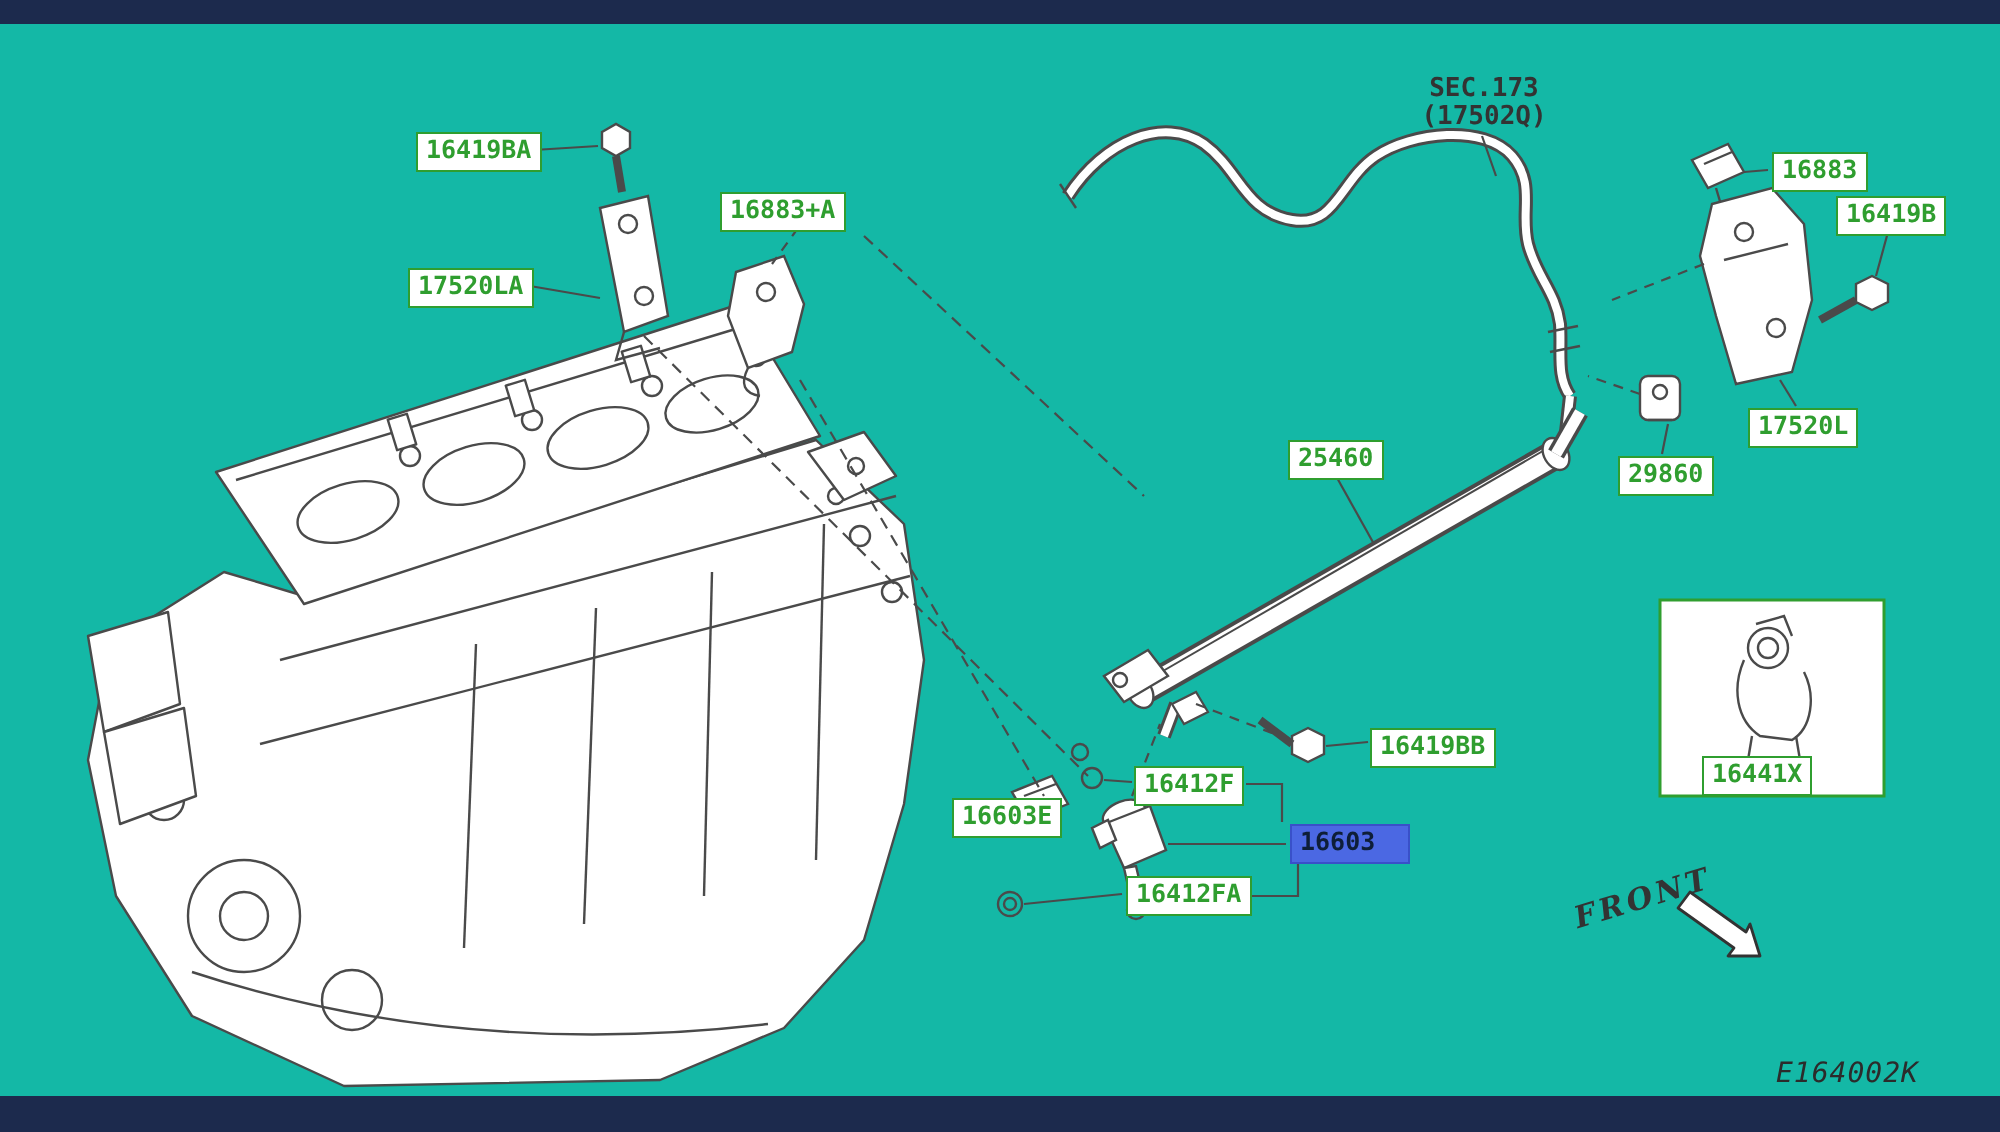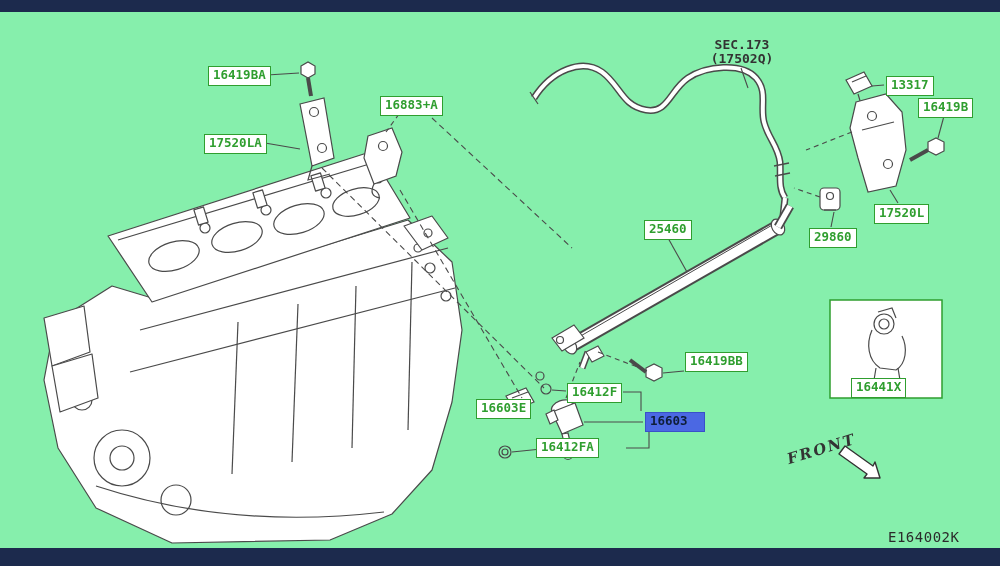--- a/index.html
+++ b/index.html
@@ -1,20 +1,20 @@
 <!DOCTYPE html>
 <html style="--bar_navy: #1c2a4d; --label_green: #2f9e2f; --highlight_blue: #4b68e3; --highlight_border: #3950c9; --line_gray: #4a4a4a; --text_dark: #333333;"><head>
 <meta charset="utf-8">
 <style>
   * { box-sizing: border-box; }
   html, body { margin: 0; padding: 0; }
   body { font-family: "Liberation Sans", sans-serif; background: #ffffff; }
   .canvas {
     position: relative; width: 1000px; height: 566px;
-    background: #86efac; overflow: hidden;
+    background: #14b8a6; overflow: hidden;
   }
   .bar { position: absolute; left: 0; right: 0; background: var(--bar_navy, #1c2a4d); }
   .bar.top { top: 0; height: 12px; }
   .bar.bottom { bottom: 0; height: 18px; }
   svg.art { position: absolute; left: 0; top: 0; z-index: 1; }
   .part-label {
     position: absolute; z-index: 3;
     background: #ffffff;
     border: 1.5px solid var(--label_green, #2f9e2f);
     color: var(--label_green, #2f9e2f);
@@ -35,21 +35,21 @@
   }
   .front-label {
     position: absolute; left: 786px; top: 440px; z-index: 2;
     font-family: "DejaVu Serif", serif; font-style: italic; font-weight: bold;
     font-size: 15px; letter-spacing: 2px; color: #333333;
     transform: rotate(-17deg);
   }
   .diagram-code {
     position: absolute; left: 888px; top: 529px; z-index: 2;
     font-family: "DejaVu Sans Mono", monospace; font-size: 14px;
-    color: #2b2b2b; letter-spacing: 0.5px;
+    color: #2b2b2b; letter-spacing: 0.5px; font-style: italic;
   }
 </style>
 </head>
 <body>
 
 <div class="canvas">
 
   <div class="bar top"></div>
   <div class="bar bottom"></div>
 
@@ -202,29 +202,29 @@
     </g>
   </svg>
 
   <div class="sec-ref">
     <div>SEC.173</div>
     <div>(17502Q)</div>
   </div>
 
   <div class="part-label" style="left:208px; top:66px">16419BA</div>
   <div class="part-label" style="left:204px; top:134px">17520LA</div>
-  <div class="part-label" style="left:380px; top:96px">16883+A</div>
-  <div class="part-label" style="left:886px; top:76px">13317</div>
+  <div class="part-label" style="left:360px; top:96px">16883+A</div>
+  <div class="part-label" style="left:886px; top:76px">16883</div>
   <div class="part-label" style="left:918px; top:98px">16419B</div>
   <div class="part-label" style="left:874px; top:204px">17520L</div>
   <div class="part-label" style="left:809px; top:228px">29860</div>
   <div class="part-label" style="left:644px; top:220px">25460</div>
-  <div class="part-label" style="left:685px; top:352px">16419BB</div>
+  <div class="part-label" style="left:685px; top:364px">16419BB</div>
   <div class="part-label" style="left:567px; top:383px">16412F</div>
   <div class="part-label" style="left:476px; top:399px">16603E</div>
   <div class="part-label highlight" style="left:645px; top:412px">16603</div>
-  <div class="part-label" style="left:536px; top:438px">16412FA</div>
+  <div class="part-label" style="left:563px; top:438px">16412FA</div>
   <div class="part-label" style="left:851px; top:378px">16441X</div>
 
   <div class="front-label">FRONT</div>
   <div class="diagram-code">E164002K</div>
 
 </div>
 
 </body></html>

